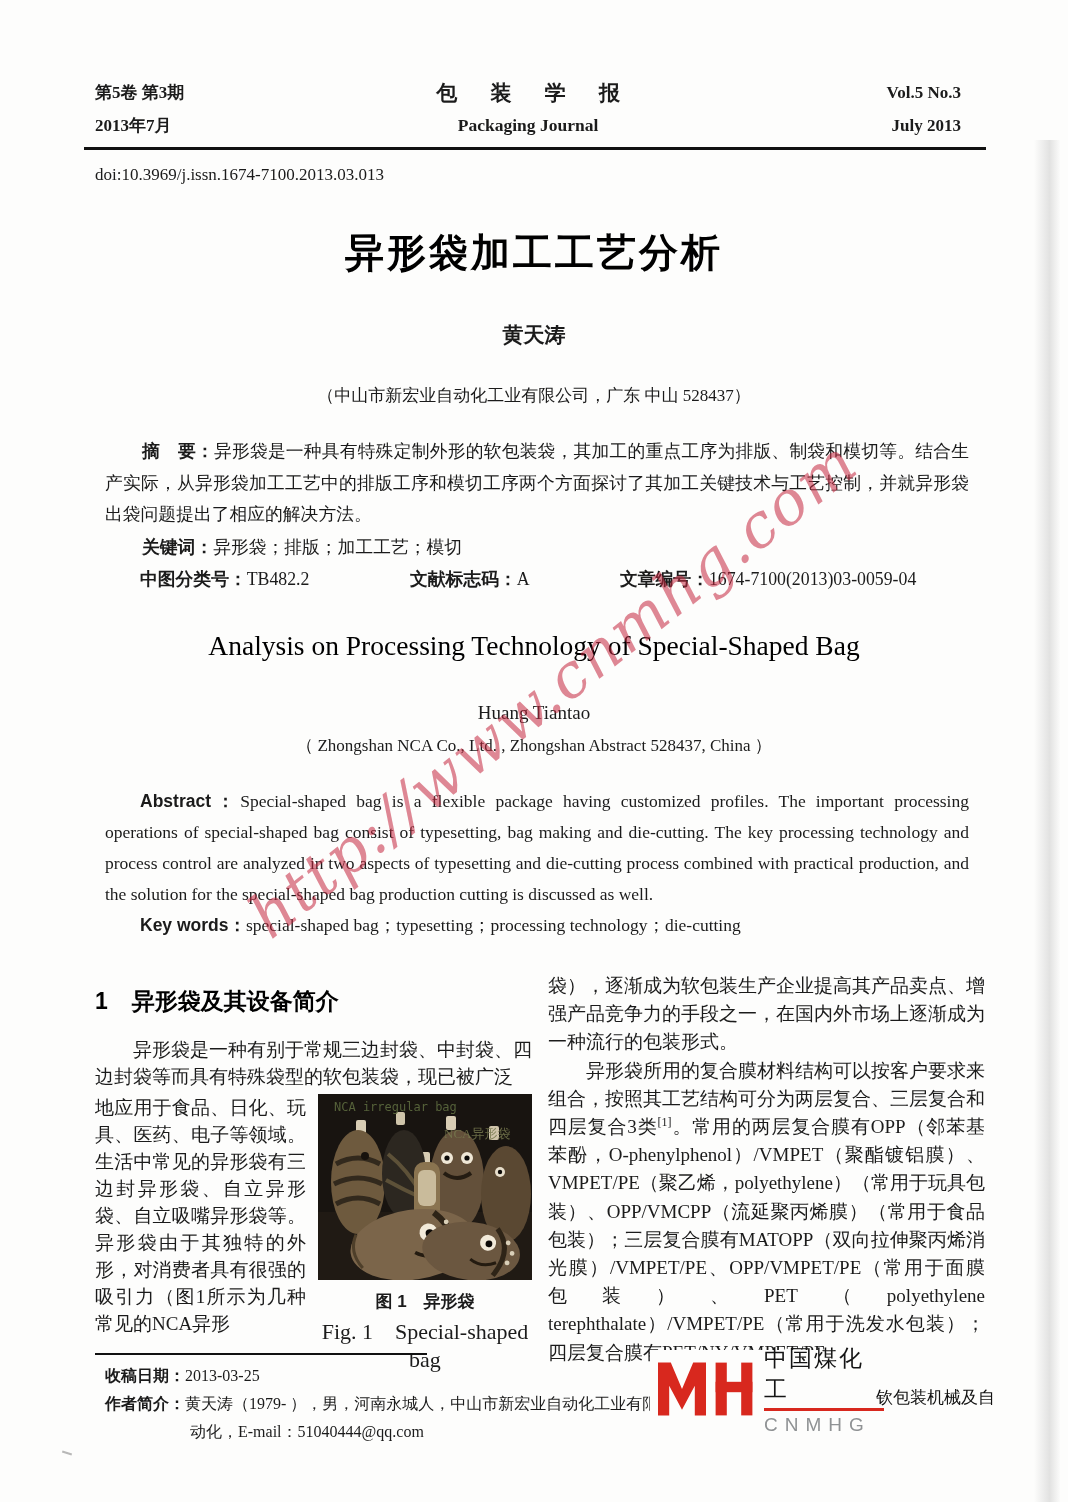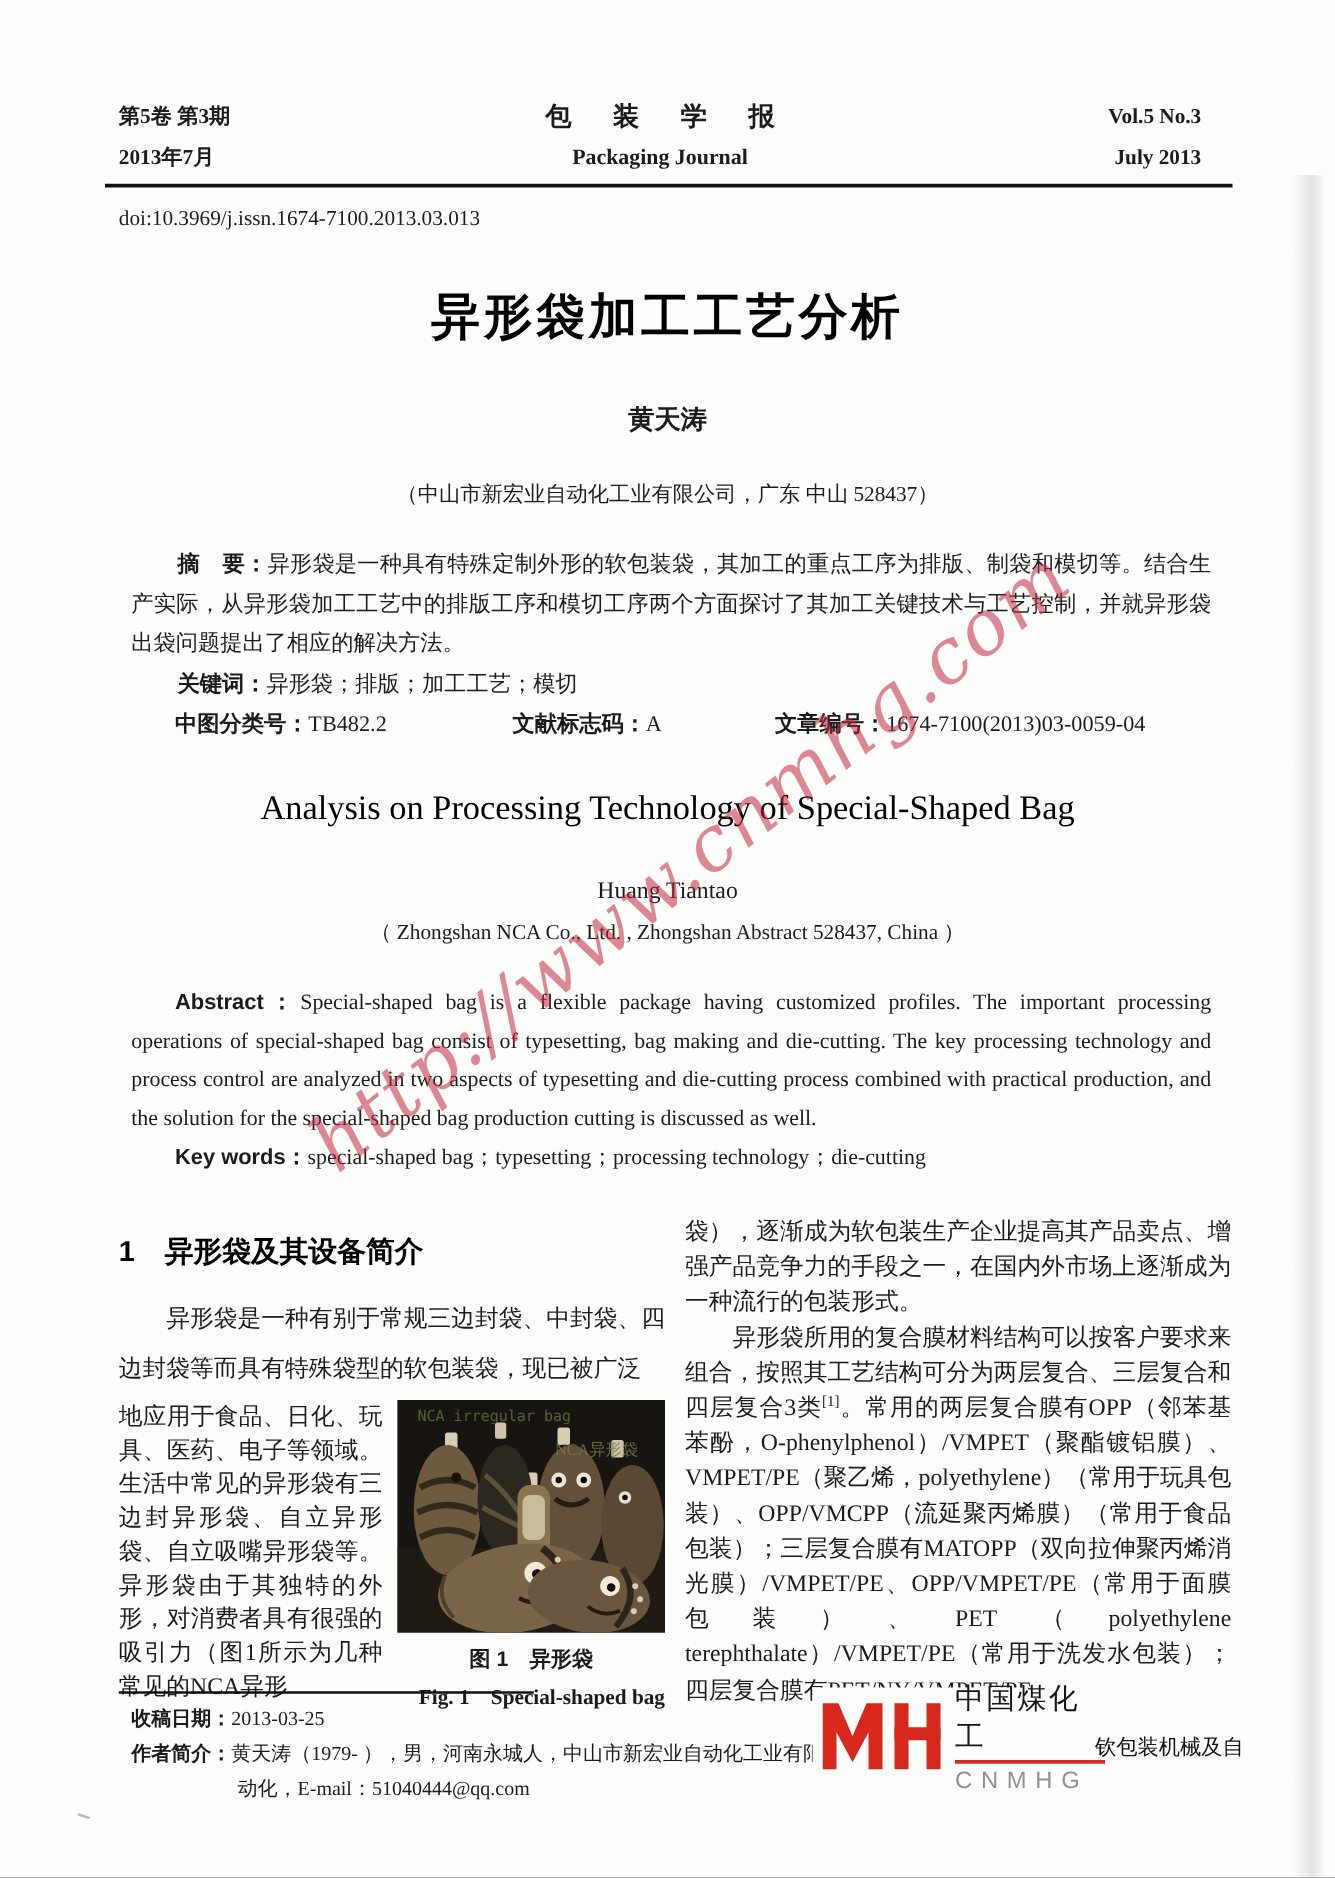--- a/index.html
+++ b/index.html
@@ -45,28 +45,28 @@
   .affil-en{position:absolute; top:734px; left:0; width:100%; text-align:center; font-size:17px;}
   .abs-en{position:absolute; top:786px; left:105px; width:864px;}
   .abs-en p{margin:0; font-size:17.5px; line-height:31px; text-align:justify; text-indent:35px;}
 
   
   .columns{position:absolute; top:972px; left:95px; width:890px; display:flex; gap:16px;}
   .col{width:437px; font-size:19px; line-height:28.2px; text-align:justify;}
   .col h2{margin:14px 0 20px 0; font-family:"Liberation Sans","DejaVu Sans",sans-serif;
     font-size:23px; font-weight:bold; color:#000; display:flex; gap:24px; line-height:30px; text-align:left;}
   .col p{margin:0;}
-  .p-first{line-height:40px; text-indent:38px;}
+  .p-first{line-height:27px; text-indent:38px;}
   .split-row{display:flex; gap:12px; margin-top:4px;}
   .narrow{width:211px; line-height:27px; text-align:justify;}
   .figure{width:214px;}
   .fig-img{width:214px; height:186px; background:#181410; position:relative;}
   .fig-img svg{display:block;}
   .cap-cn{margin-top:8px; text-align:center; font-family:"Liberation Sans","DejaVu Sans",sans-serif; font-weight:bold; font-size:17px;}
-  .cap-en{margin-top:2px; text-align:right; font-weight:bold; font-size:17px;}
+  .cap-en{margin-top:2px; text-align:center; font-weight:normal; font-size:22px;}
   .indent2{text-indent:38px;}
   sup{font-size:12px; line-height:0;}
 
   
   .footer-rule{position:absolute; top:1353px; left:95px; width:332px; height:2px; background:#111;}
   .pfooter{position:absolute; top:1362px; left:105px; width:880px; font-size:16px; line-height:28px;}
   .pfooter .lbl{font-size:16px;}
   .bio-line2{padding-left:85px;}
 
   

